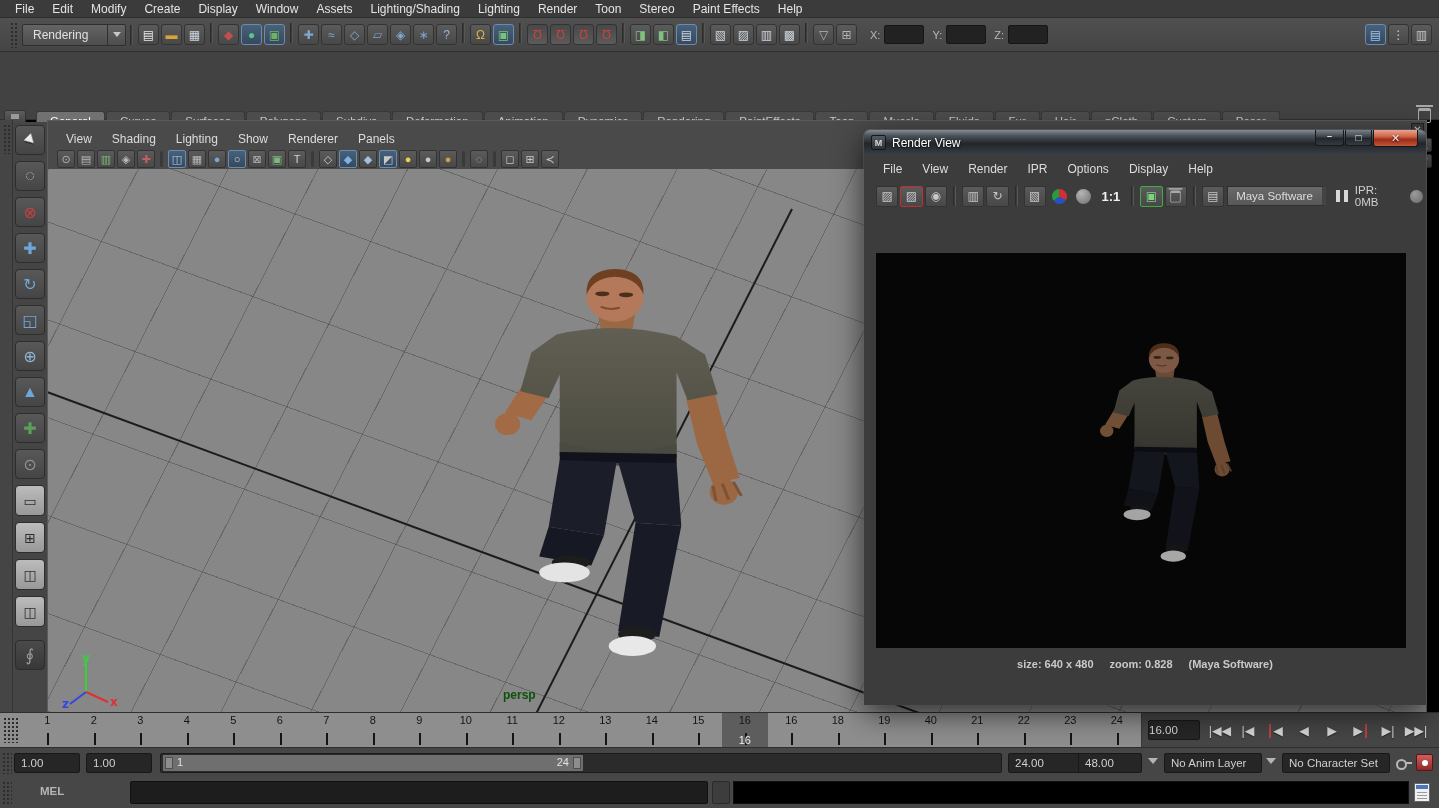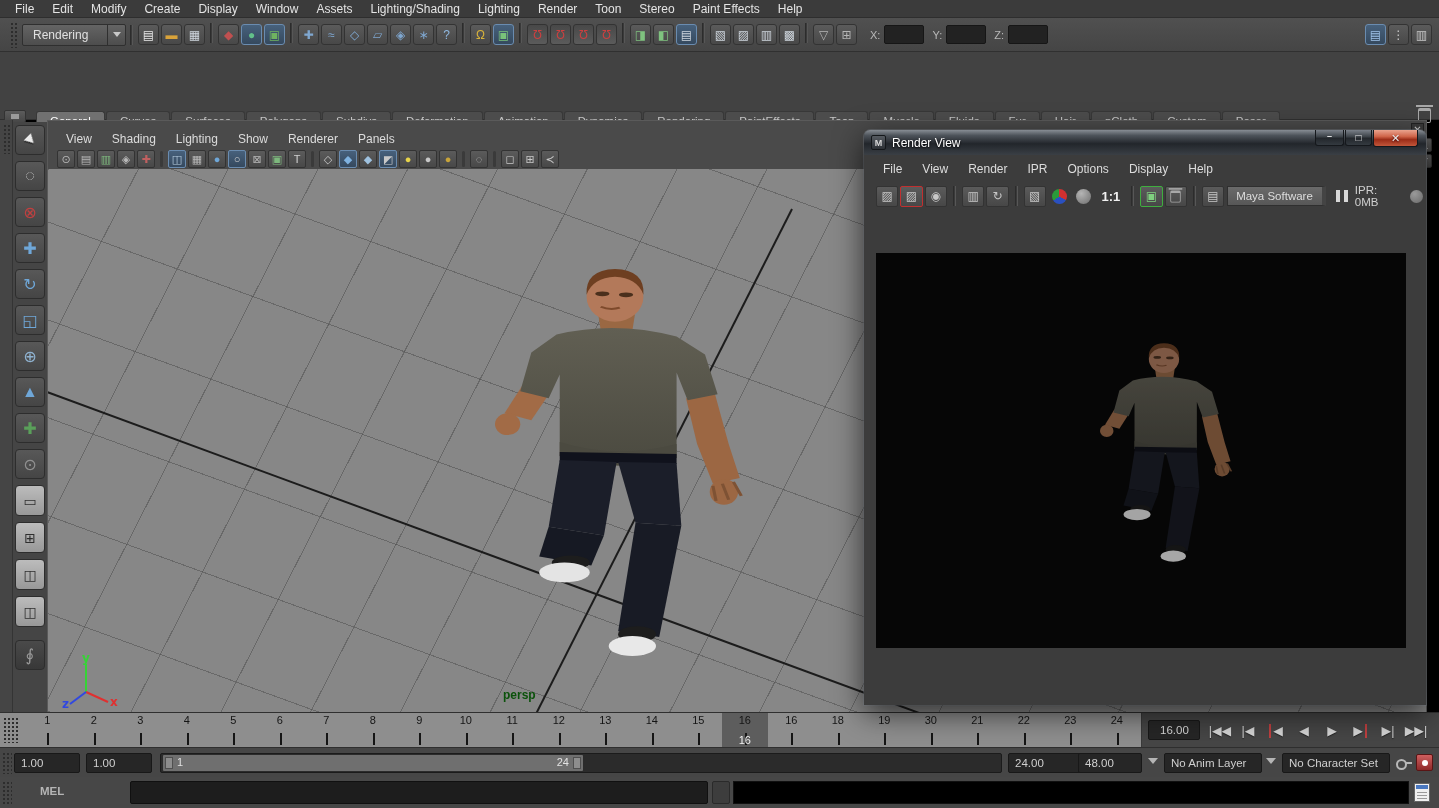--- a/index.html
+++ b/index.html
@@ -130,21 +130,21 @@
   #timeline { left:0; top:712px; width:1439px; height:35px; background:#464646; border-top:1px solid #2f2f2f; }
   #ruler { position:absolute; left:0; top:0; width:1142px; height:35px; background:#8e8e8e; border-right:1px solid #3a3a3a; }
   #ruler .grip2 { position:absolute; left:3px; top:4px; width:16px; height:26px; }
   #tcells { position:absolute; left:24px; top:0; width:1116px; height:35px; display:flex; }
   .tcell { flex:1; position:relative; height:35px; }
   .tcell .tnum { position:absolute; top:1px; left:0; right:0; text-align:center; font-size:11px; color:#141414; }
   .tcell .tick { position:absolute; left:50%; bottom:3px; width:2px; height:12px; background:#151515; }
   .tcell.current { background:#5d5d5d; }
   .tcell.current .tcur { position:absolute; left:0; right:0; bottom:2px; text-align:center; color:#f2f2f2; font-size:11px; }
   #timefield { left:1148px; top:7px; width:52px; height:20px; background:#262626; border:1px solid #181818;
-    color:#d8d8d8; font-size:11.5px; line-height:19px; padding-left:11px; border-radius:2px; }
+    color:#d8d8d8; font-size:11.5px; line-height:19px; padding-left:0; border-radius:2px; }
   #transport { left:1206px; top:4px; height:27px; display:flex; align-items:center; }
   .tbtn { background:none; border:none; color:#d6d6d6; font-size:12.5px; width:28px; height:24px; cursor:default;
     display:inline-flex; align-items:center; justify-content:center; text-shadow:0 1px 1px #222; white-space:nowrap; }
   .tbtn.red-left::before { content:""; width:2px; height:14px; background:#c04040; margin-right:2px; }
   .tbtn.red-right::after { content:""; width:2px; height:14px; background:#c04040; margin-left:2px; }
 
   
   #rangerow { left:0; top:747px; width:1439px; height:30px; background:#464646; border-top:1px solid #2f2f2f; }
   .numfield { position:absolute; top:5px; height:20px; background:#262626; border:1px solid #181818; border-radius:2px;
     color:#cfcfcf; font-size:11.5px; line-height:18px; padding-left:6px; }
@@ -480,20 +480,23 @@
       <span class="pausebars"></span>
       <span id="rv-ipr-label">IPR: 0MB</span>
       <span class="rv-dot"></span>
     </div>
     <div id="rv-image" class="abs">
       <svg style="position:absolute;left:208px;top:78px;filter:brightness(.72) saturate(.9)" width="160" height="233" viewBox="0 0 190 415" preserveAspectRatio="none">
         <use href="#mh-fig"></use>
       </svg>
     </div>
     <div id="rv-status" class="abs">
+      <div class="row">
+        <span>size: 640 x 480</span><span>zoom: 0.828</span><span>(Maya Software)</span>
+      </div>
     </div>
   </div>
 
   <div id="timeline" class="abs">
     <div id="ruler">
       <div class="grip2 dots"></div>
       <div id="tcells">
 
       <div class="tcell">
             <span class="tnum">1</span>
@@ -584,21 +587,21 @@
             <span class="tnum">18</span>
             <span class="tick"></span>
             <span class="tcur"></span>
           </div>
           <div class="tcell">
             <span class="tnum">19</span>
             <span class="tick"></span>
             <span class="tcur"></span>
           </div>
           <div class="tcell">
-            <span class="tnum">30</span>
+            <span class="tnum">40</span>
             <span class="tick"></span>
             <span class="tcur"></span>
           </div>
           <div class="tcell">
             <span class="tnum">21</span>
             <span class="tick"></span>
             <span class="tcur"></span>
           </div>
           <div class="tcell">
             <span class="tnum">22</span>

